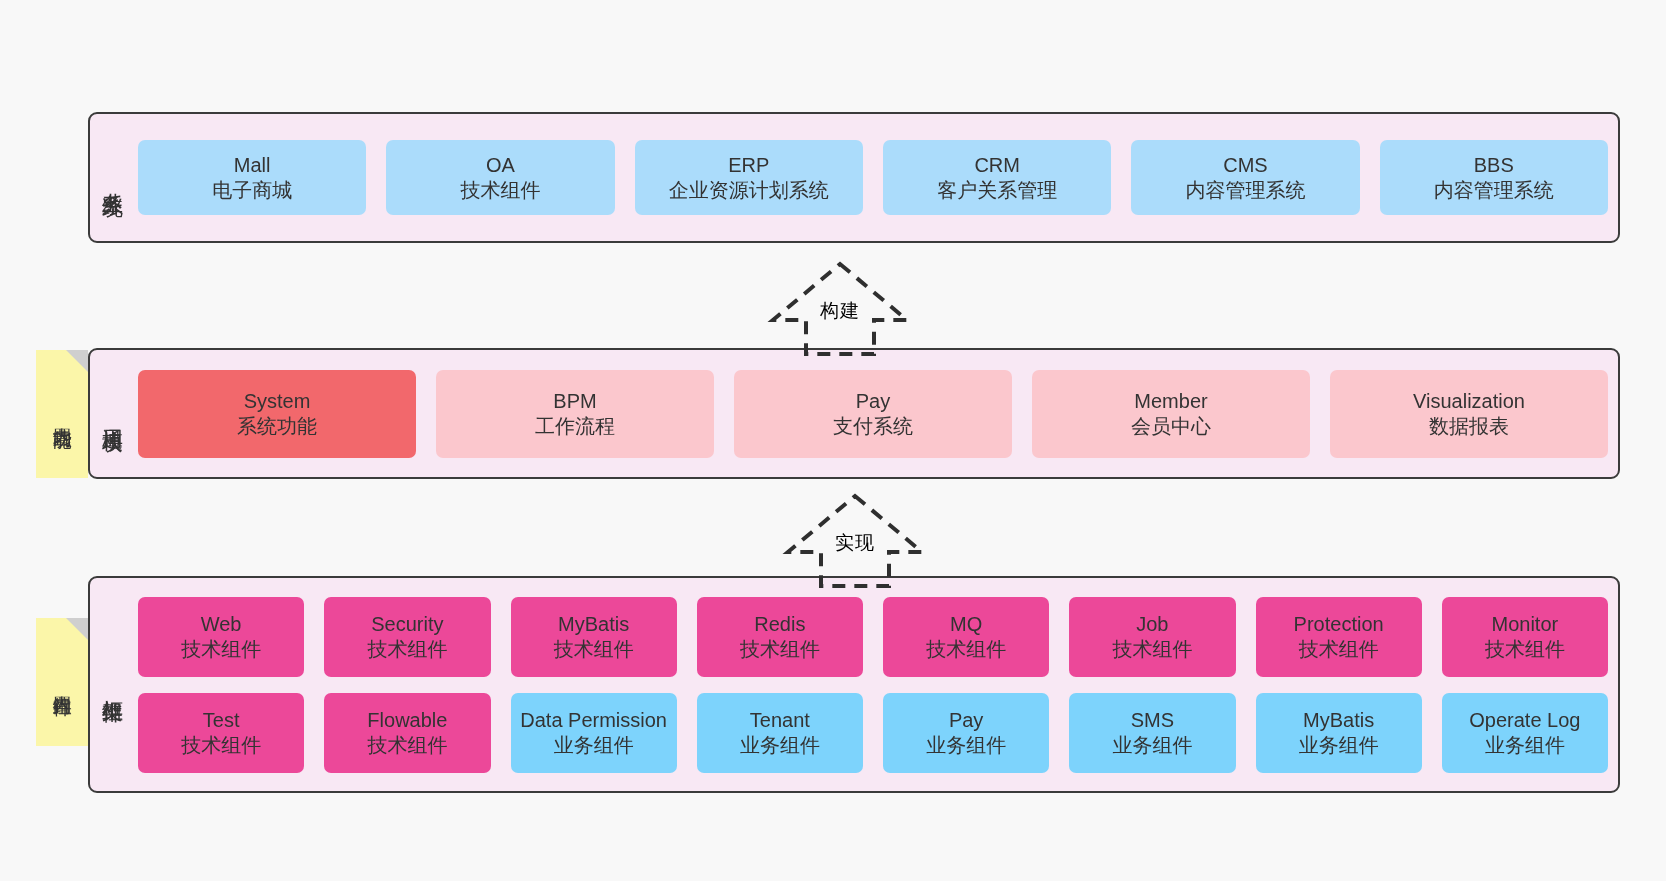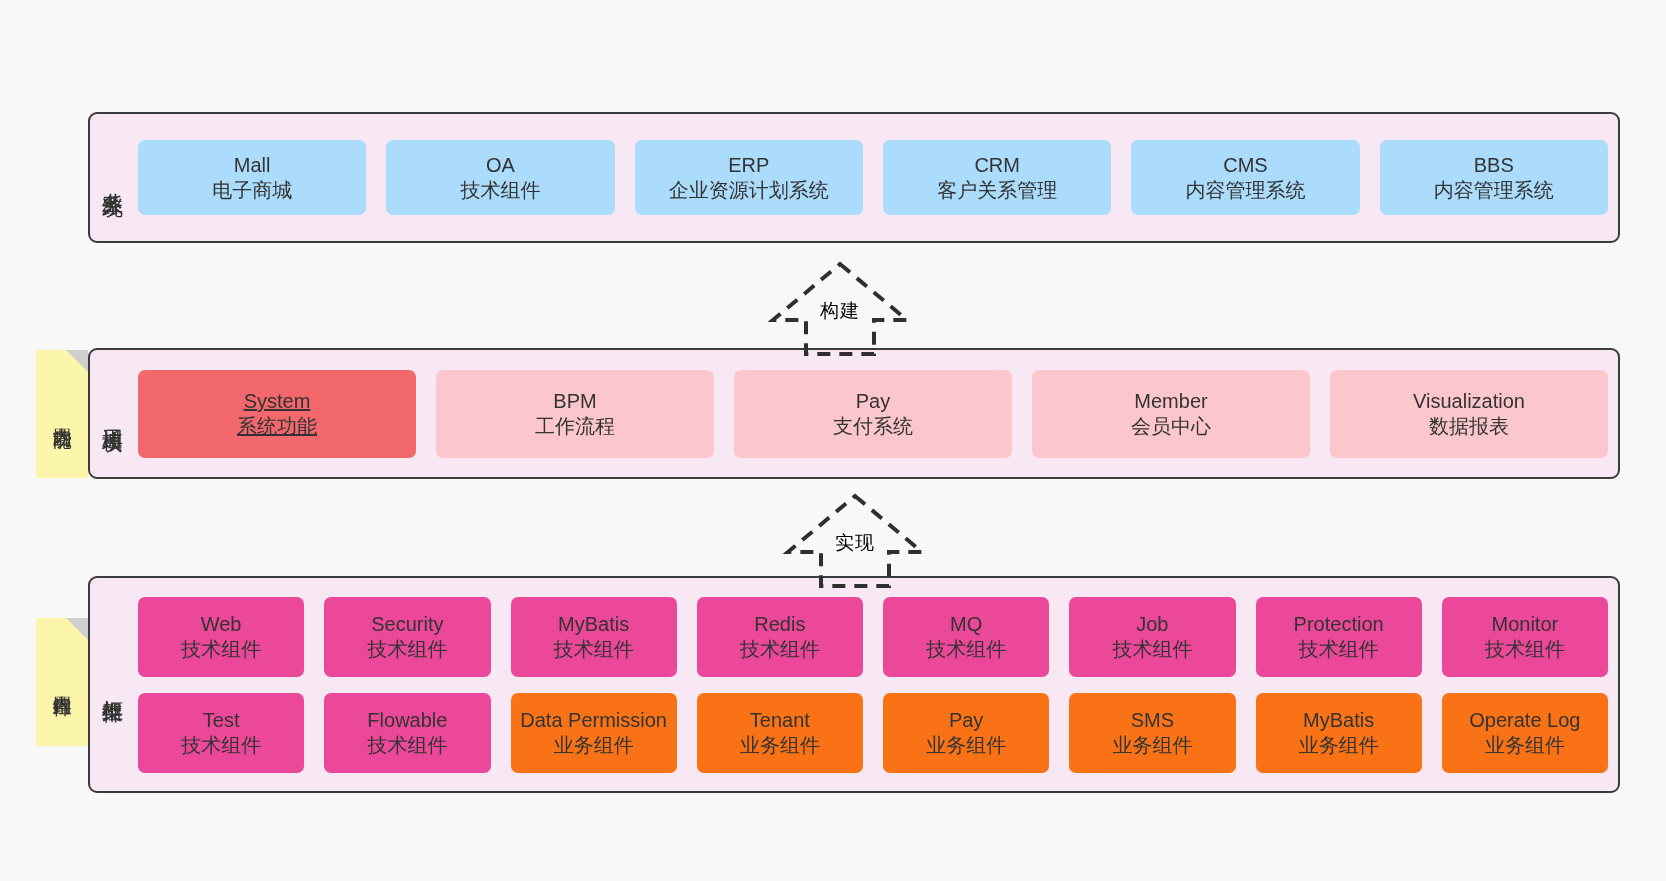--- a/index.html
+++ b/index.html
@@ -65,24 +65,24 @@
     font-size:20px;
     color:#333333;
     box-sizing:border-box;
     padding:4px 6px;
   }
   .cell .en{display:block;}
   .cell .cn{display:block;}
 
   
   .c-blue{background:#abdcfb;}
-  .c-red{background:#f2686c;text-decoration:underline;}
+  .c-red{background:#f2686c;}
   .c-pink{background:#fbc7cd;align-items:center;}
   .c-green{background:#ec4899;}
-  .c-lgreen{background:#f97316;}
+  .c-lgreen{background:#7dd3fc;}
 
   
   #layer-business{left:88px;top:112px;width:1532px;height:131px;}
   #layer-business .row{height:75px;}
   #layer-common{left:88px;top:348px;width:1532px;height:131px;}
   #layer-common .row{height:88px;}
   #layer-framework{left:88px;top:576px;width:1532px;height:217px;}
   #layer-framework .row{height:80px;}
 
   

